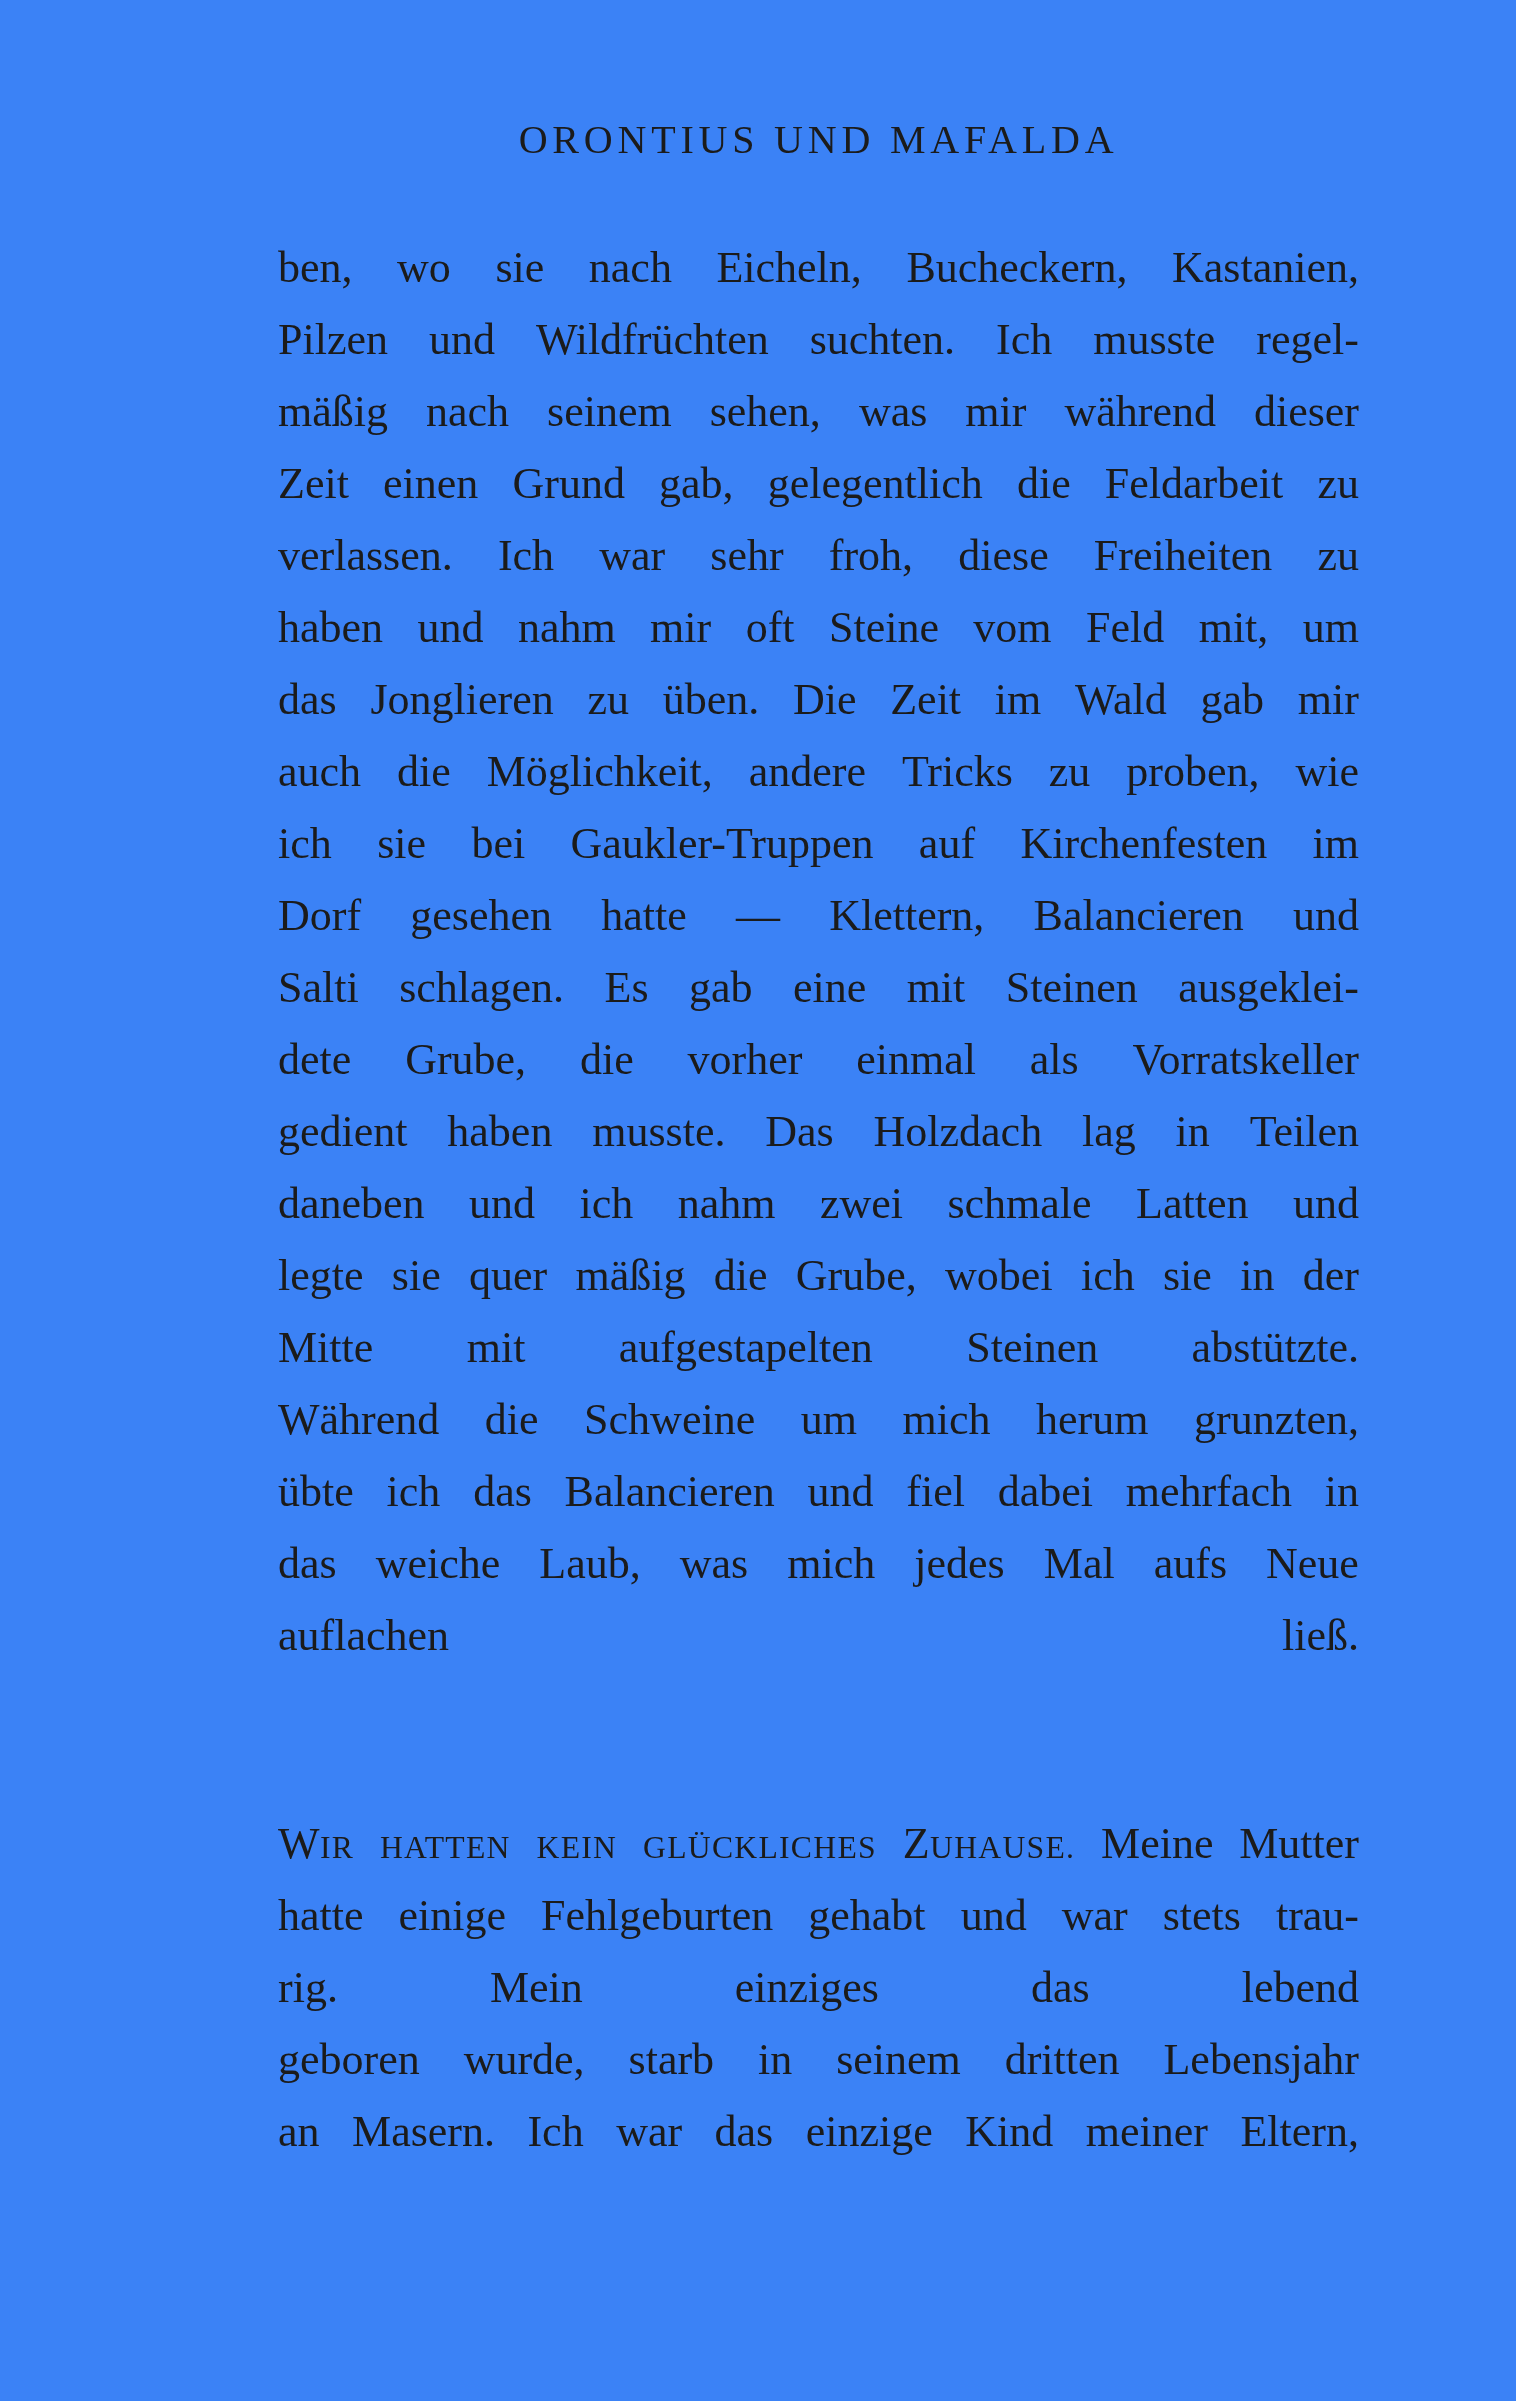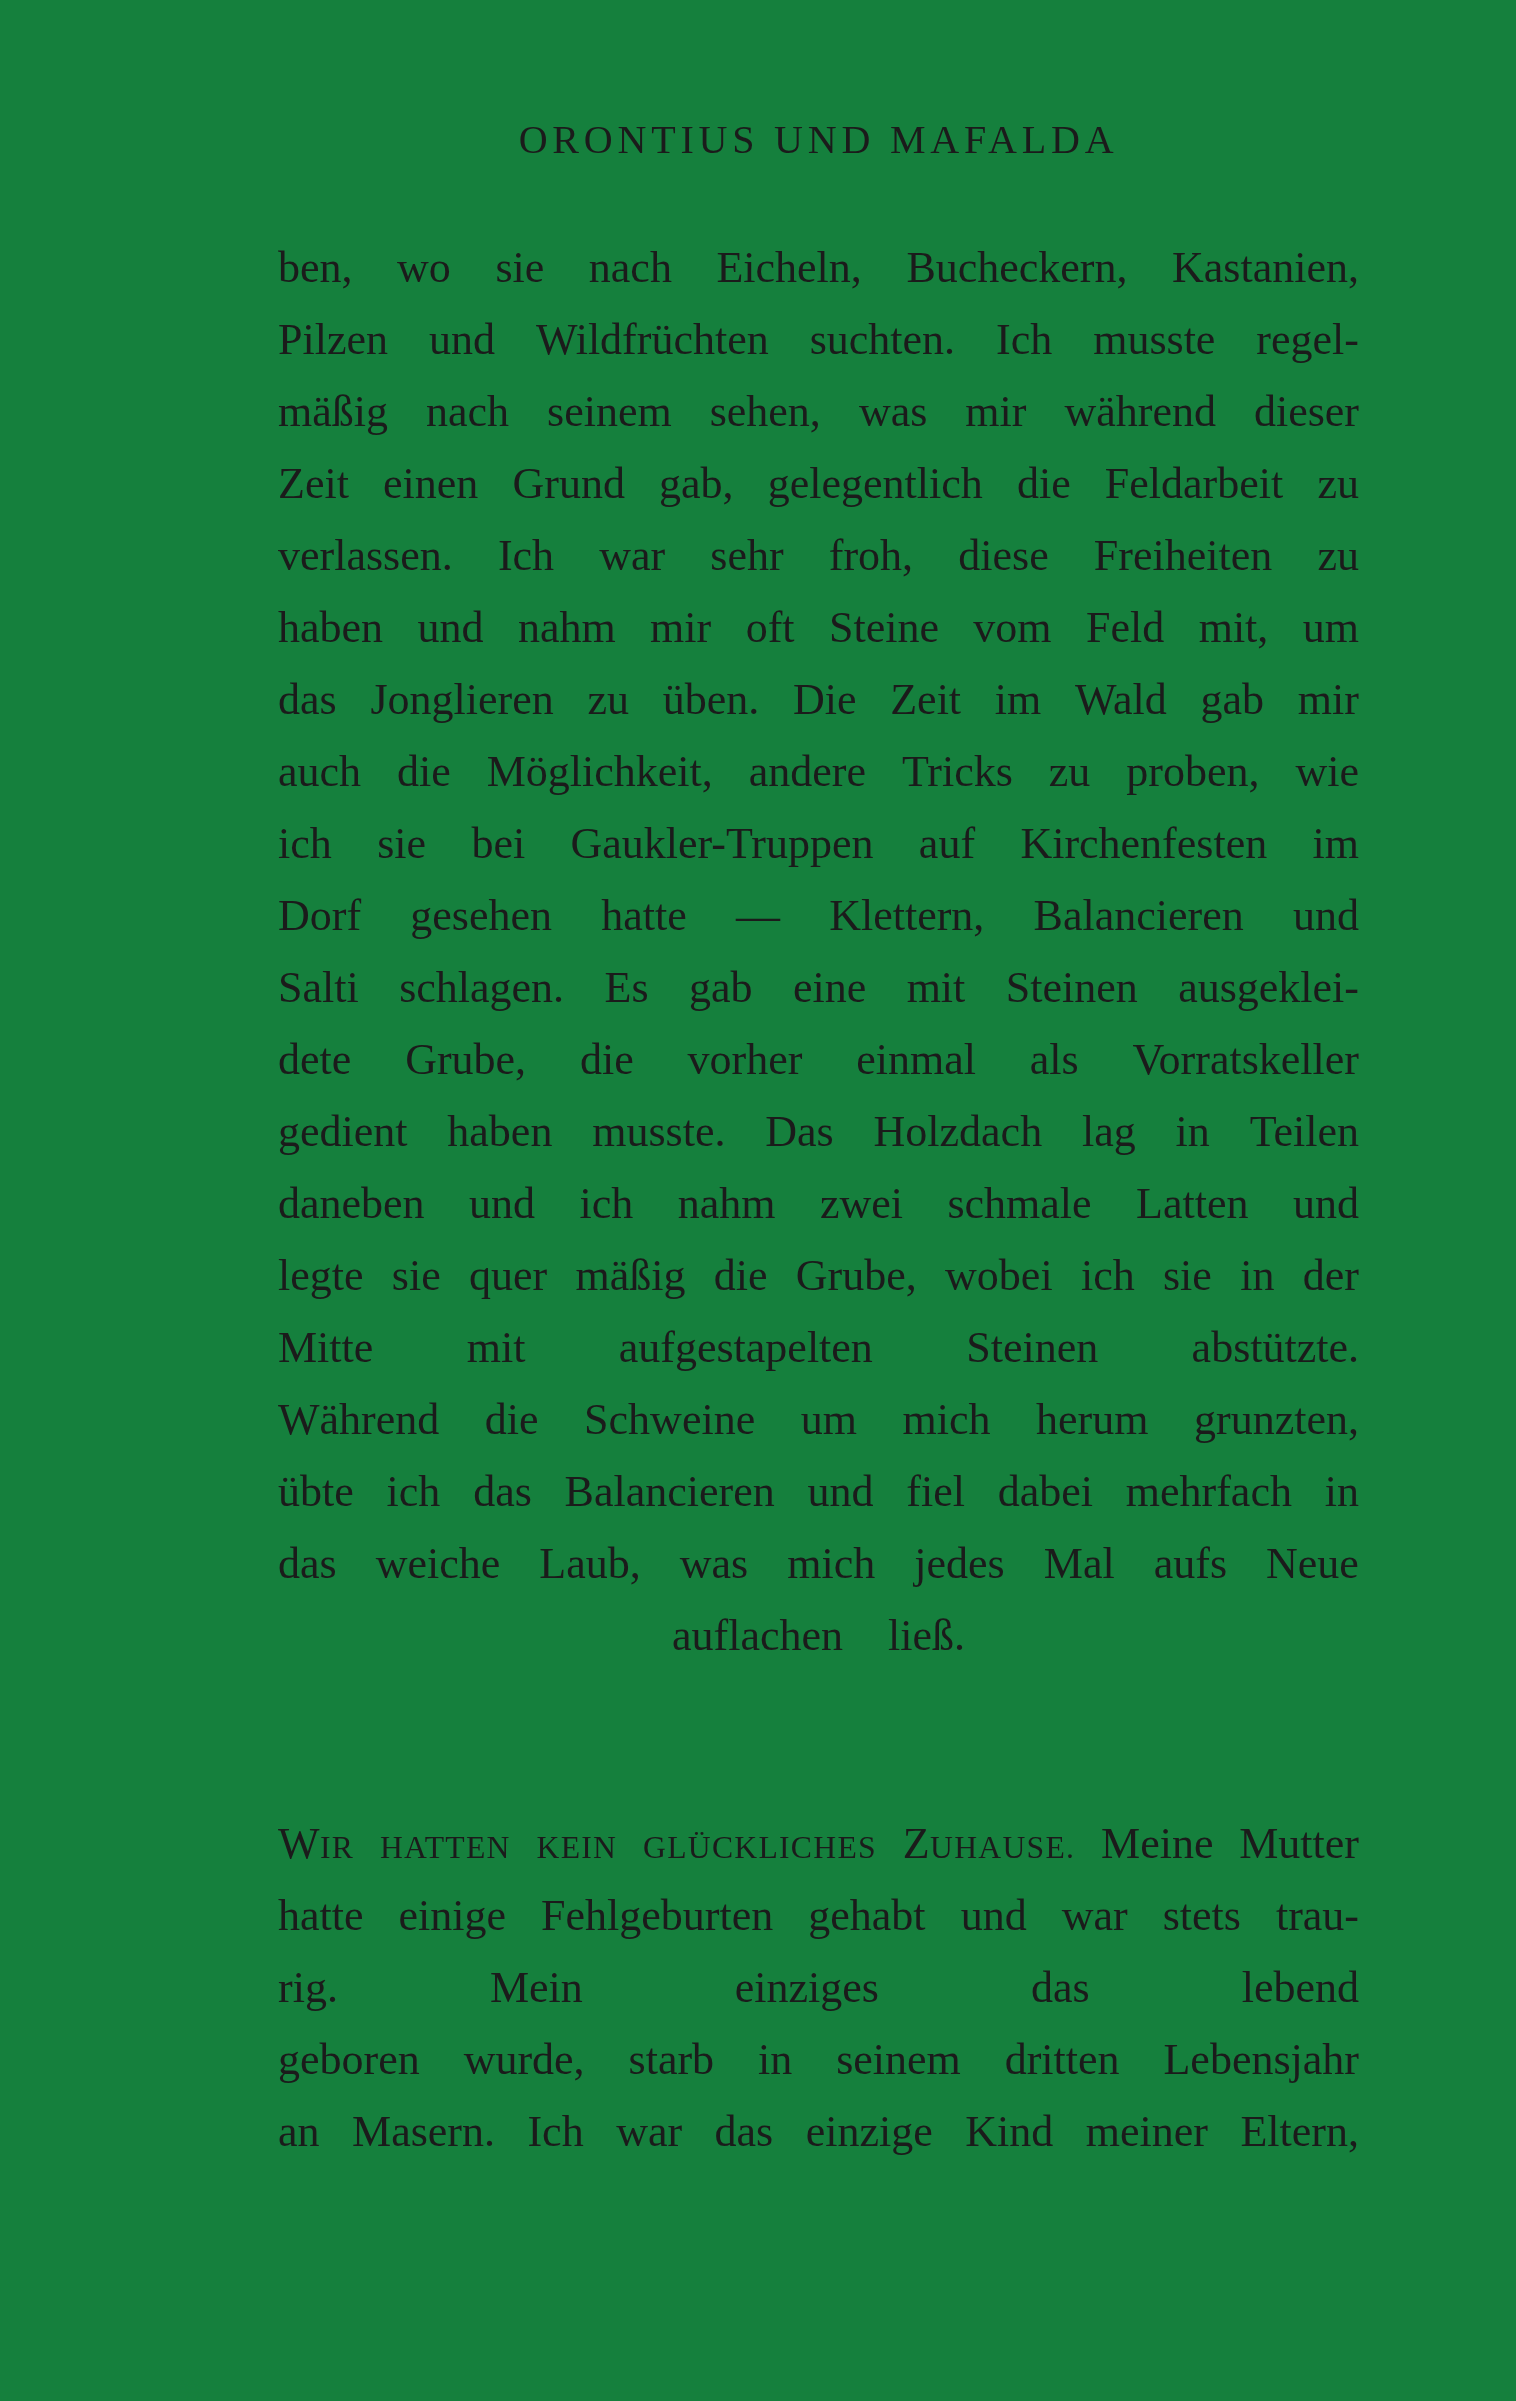--- a/index.html
+++ b/index.html
@@ -28,35 +28,35 @@
   }
   .paragraph + .paragraph{ margin-top:136px; }
   .line{
     height:72px;
     line-height:72px;
     display:flex;
     align-items:baseline;
     white-space:nowrap;
   }
   .line.just{ justify-content:space-between; }
-  .line.noj{ justify-content:center; column-gap:0.25em;gap:45px; }
+  .line.noj{ justify-content:space-between; column-gap:0.25em;gap:45px; }
   .word{ flex:0 0 auto; white-space:pre; }
   .run-smallcaps{ font-size:0.72em; letter-spacing:0.04em; }
   .run-cap{ letter-spacing:0.01em; }
   .page-number{
     position:absolute;
     left:278px; top:2233px; width:1081px;
     text-align:center;
     font-size:44px; line-height:44px;
   }
 </style>
 </head>
 <body style="background: rgb(255, 255, 255);">
 
-<div class="page" style="background: #15803d; color: rgb(27, 27, 27);">
+<div class="page" style="background: #3b82f6; color: rgb(27, 27, 27);">
   <div class="running-head">ORONTIUS UND MAFALDA</div>
 
   <div class="body-text">
       <div class="paragraph">
         <div class="line just">
           <span class="word"><span>ben,</span></span>
           <span class="word"><span>wo</span></span>
           <span class="word"><span>sie</span></span>
           <span class="word"><span>nach</span></span>
           <span class="word"><span>Eicheln,</span></span>

